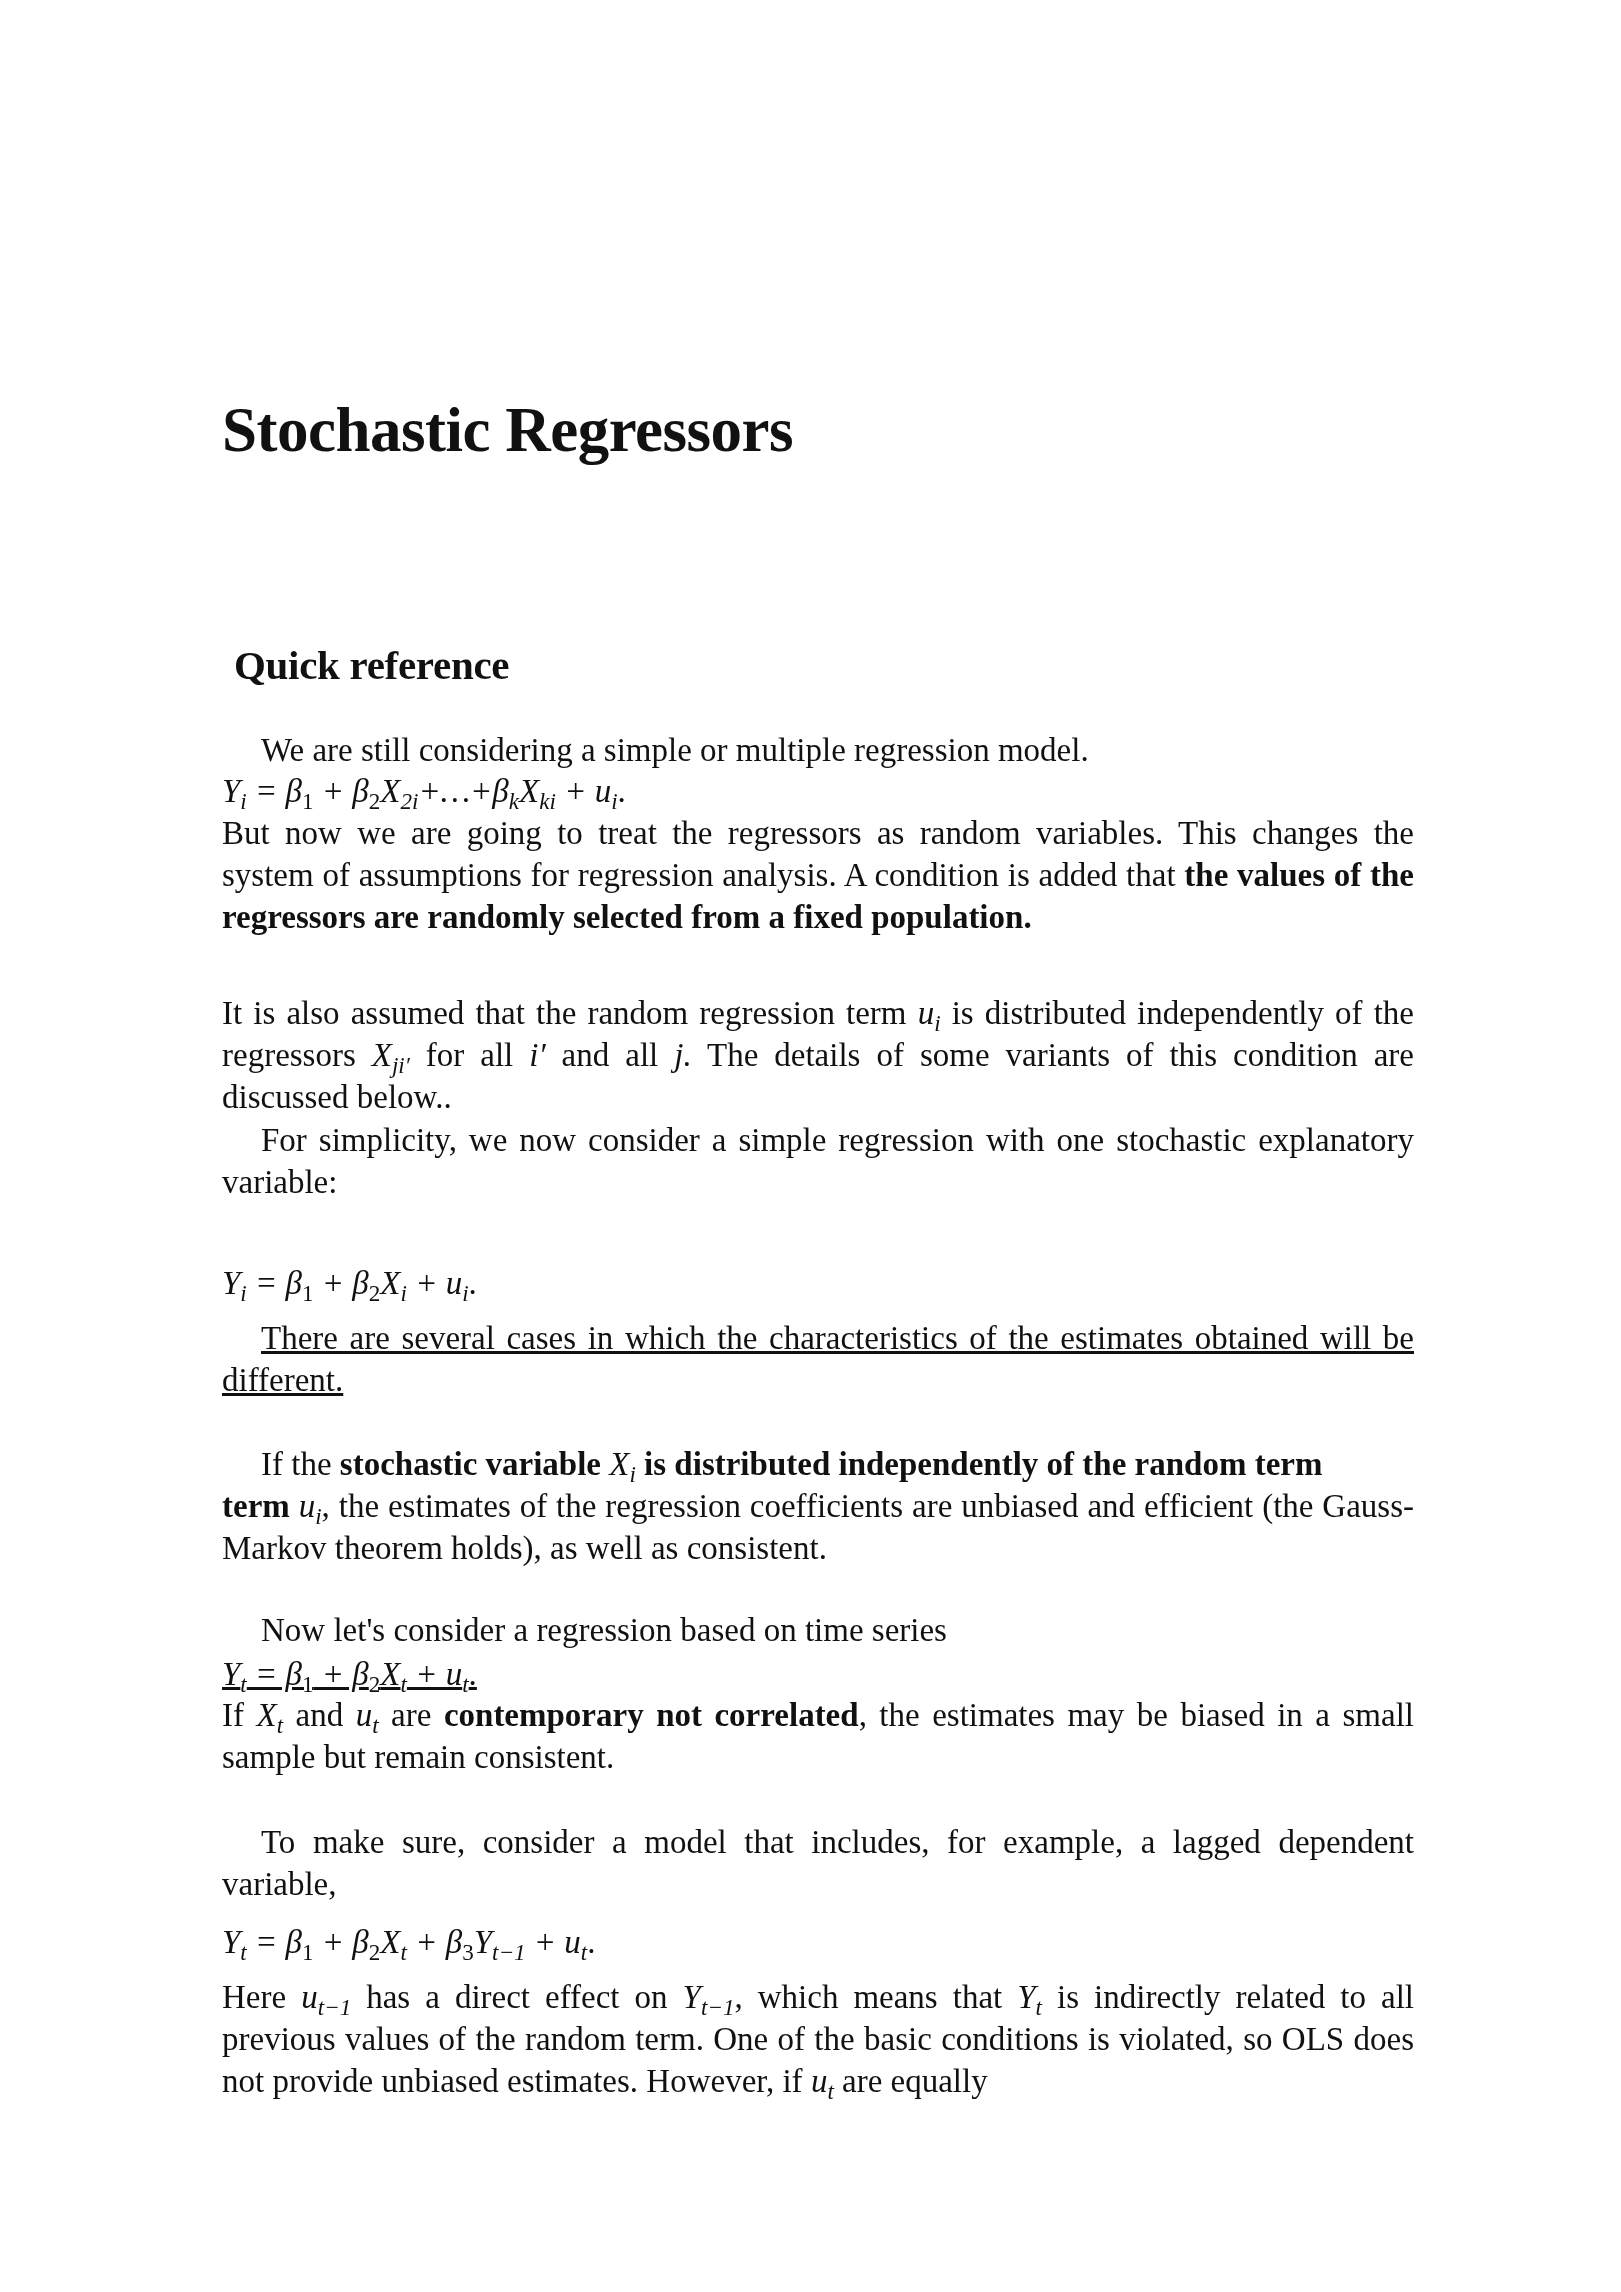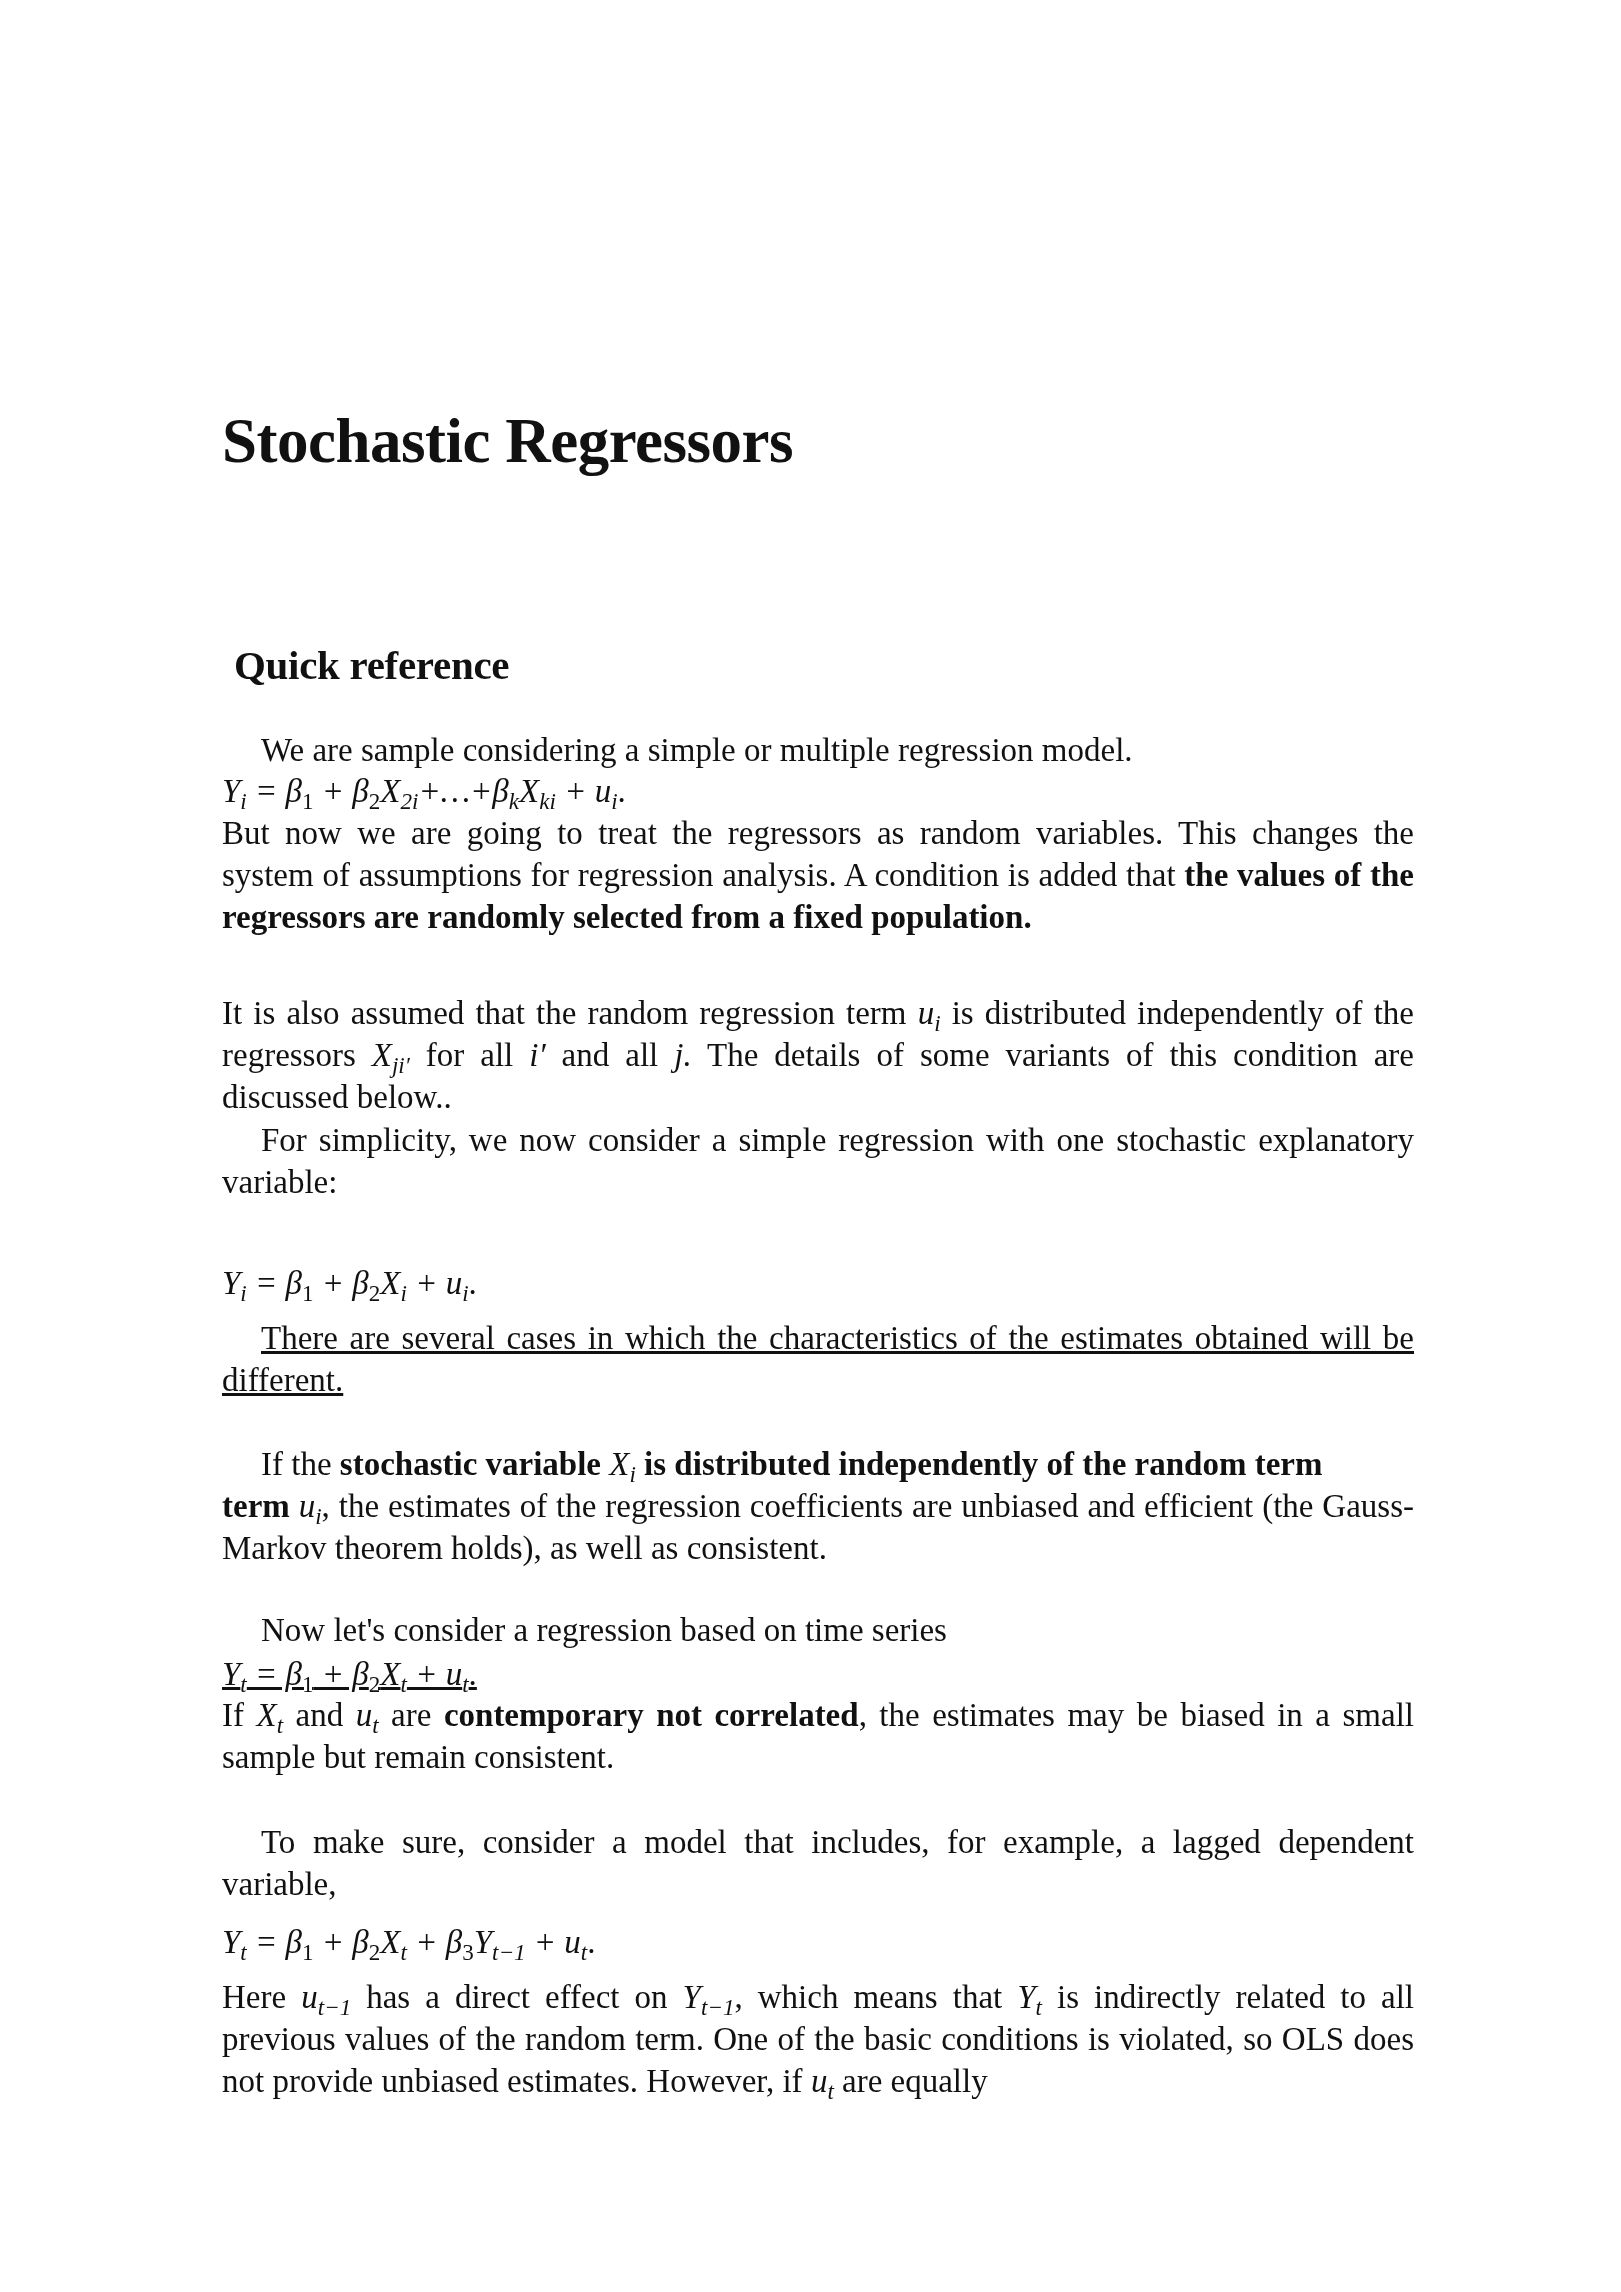--- a/index.html
+++ b/index.html
@@ -1,36 +1,36 @@
 <!DOCTYPE html>
 <html><head>
 <meta charset="utf-8">
 <style>
   html, body { margin: 0; padding: 0; background: #ffffff; }
   body { width: 1621px; height: 2293px; position: relative; overflow: hidden; color: #111; }
   .page { position: absolute; left: 222px; top: 0; width: 1192px; font-family: "Liberation Serif", "DejaVu Serif", serif; }
-  h1 { position: absolute; top: 405px; left: 0; margin: 0; font-size: 63px; font-weight: bold; letter-spacing: -0.5px; white-space: nowrap; }
+  h1 { position: absolute; top: 394px; left: 0; margin: 0; font-size: 63px; font-weight: bold; letter-spacing: -0.5px; white-space: nowrap; }
   h2 { position: absolute; top: 629px; left: 0; margin: 12px; font-size: 41px; font-weight: bold; letter-spacing: -0.3px; white-space: nowrap; }
   .p { position: absolute; left: 0; width: 1192px; font-size: 33px; line-height: 42px; text-align: justify; margin: 0; }
   .ind { text-indent: 39px; }
   .eq { position: absolute; left: 0; width: 1192px; font-size: 33px; line-height: 42px; font-style: italic; margin: 0; white-space: nowrap; }
   .m { font-style: italic; }
   .up { font-style: normal; }
   sub { font-size: 70%; vertical-align: -0.3em; line-height: 0; }
   b { font-weight: bold; }
 </style>
 </head>
 <body>
 
 <div class="page">
 
   <h1>Stochastic Regressors</h1>
   <h2>Quick reference</h2>
 
-  <p class="p ind" style="top:729px;">We are sample considering a simple or multiple regression model.</p>
+  <p class="p ind" style="top:729px;">We are still considering a simple or multiple regression model.</p>
 
   <p class="eq" style="top:770px;"><span>Y</span><sub>i</sub><span> = β</span><sub class="up">1</sub><span> + β</span><sub class="up">2</sub><span>X</span><sub>2i</sub><span>+…+β</span><sub>k</sub><span>X</span><sub>ki</sub><span> + u</span><sub>i</sub><span class="up">.</span></p>
 
   <p class="p" style="top:812px;"><span>But now we are going to treat the regressors as random variables. This changes the system of assumptions for regression analysis. A condition is added that </span><b>the values of the regressors are randomly selected from a fixed population.</b></p>
 
   <p class="p" style="top:992px;"><span>It is also assumed that the random regression term </span><span class="m">u</span><sub class="m">i</sub><span> is distributed independently of the regressors </span><span class="m">X</span><sub class="m">ji′</sub><span> for all </span><span class="m">i′</span><span> and all </span><span class="m">j.</span><span> The details of some variants of this condition are discussed below..</span></p>
 
   <p class="p ind" style="top:1119px;">For simplicity, we now consider a simple regression with one stochastic explanatory variable:</p>
 
   <p class="eq" style="top:1262px;"><span>Y</span><sub>i</sub> = β<sub class="up">1</sub> + β<sub class="up">2</sub><span>X</span><sub>i</sub> + <span>u</span><sub>i</sub><span class="up">.</span></p>

